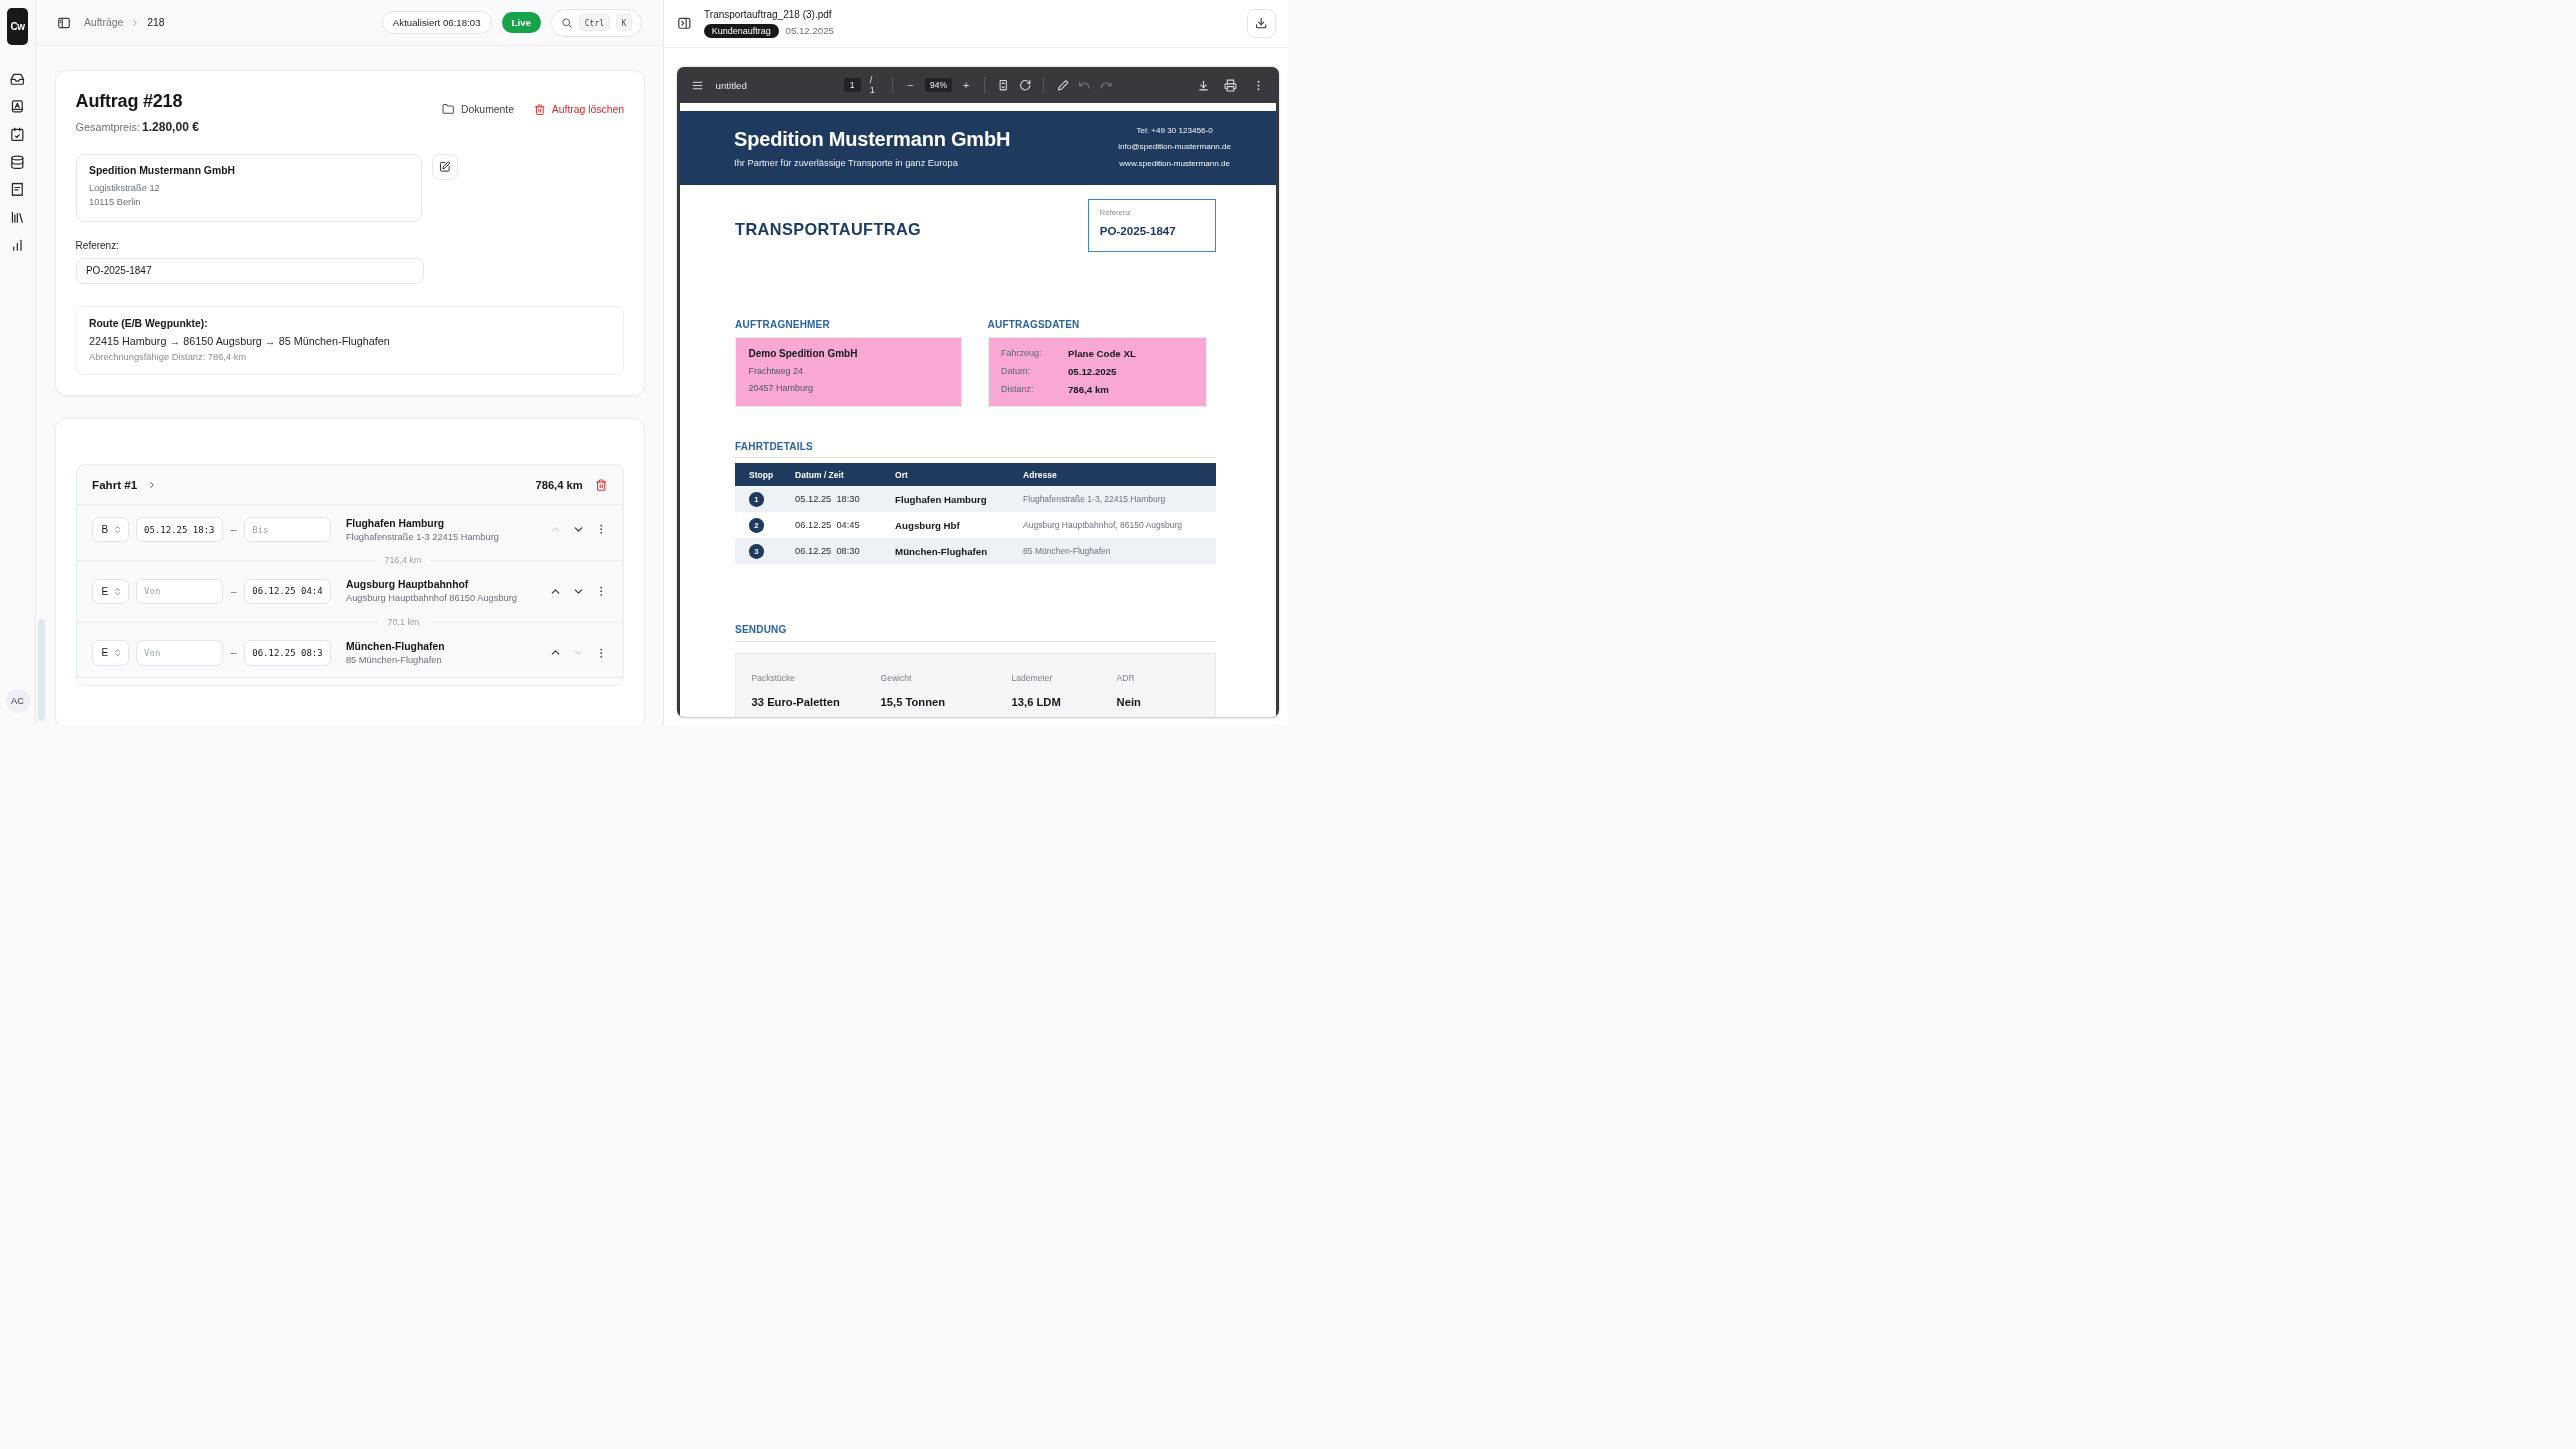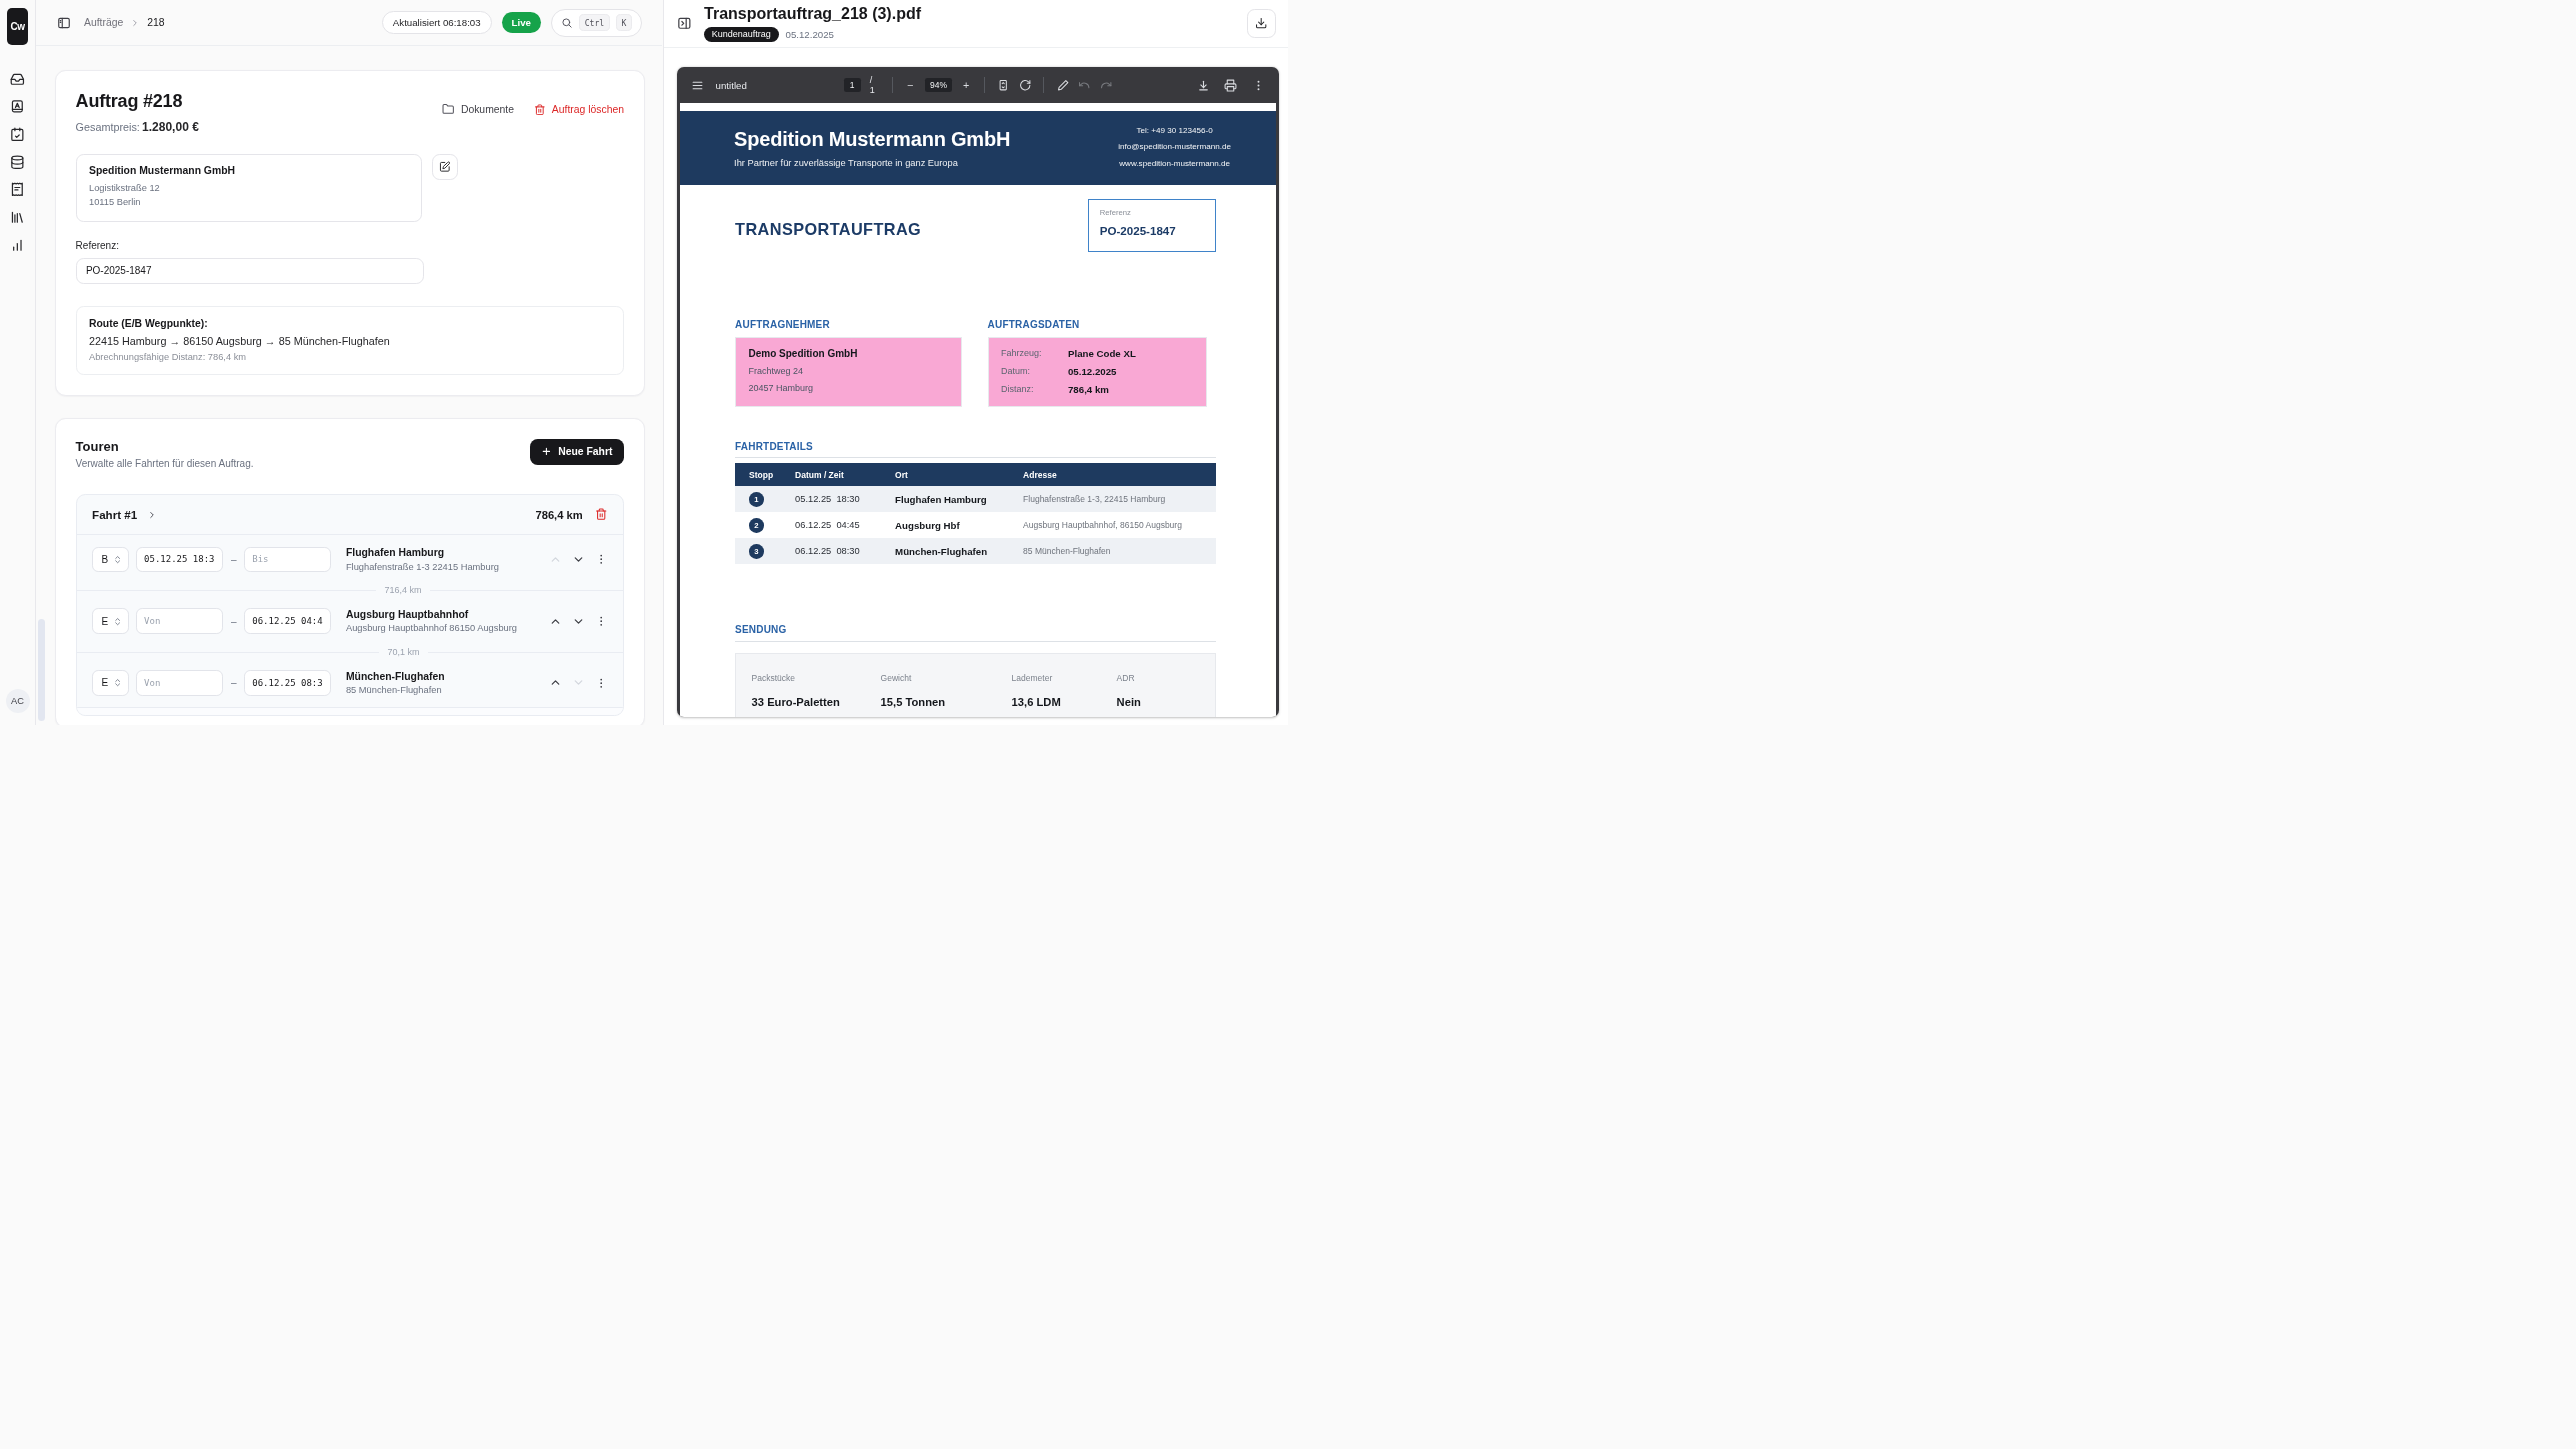--- a/index.html
+++ b/index.html
@@ -158,21 +158,21 @@
   .scroll-thumb {
     position: absolute; left: 1.5px; top: 619px; width: 7.7px; height: 102px;
     background: #e2e6f0; border-radius: 4.6px;
   }
 
   
   .right-panel { position: absolute; left: 663px; top: 0; width: 625px; height: 725px; background: #fff; border-left: 0.8px solid #e8e8ec; }
   .rp-header { height: 48px; display: flex; align-items: center; padding: 0 12.4px 0 13px; border-bottom: 0.8px solid #eef0f2; }
   .expand-btn { color: #3f3f46; width: 14.7px; height: 14.7px; cursor: pointer; }
   .rp-title-block { margin-left: 12.4px; }
-  .rp-filename { font-size: 16px; font-weight: 700; color: #18181b; }
+  .rp-filename { font-size: 10px; font-weight: 400; color: #18181b; }
   .rp-meta { margin-top: 3.9px; display: flex; align-items: center; gap: 7px; }
   .rp-badge { background: #18181b; color: #fff; font-size: 9px; font-weight: 500; border-radius: 773px; padding: 2.3px 7.7px; }
   .rp-date { font-size: 9.7px; color: #6b7280; }
   .dl-btn {
     margin-left: auto; width: 29px; height: 29px; border: 0.8px solid #e4e4e8; border-radius: 7.7px; background: #fff;
     display: flex; align-items: center; justify-content: center; color: #27272a; cursor: pointer;
   }
   .dl-btn .i { width: 12.4px; height: 12.4px; }
 
   
@@ -397,34 +397,20 @@
       <input class="ref-input" type="text" value="PO-2025-1847" style="">
 
       <div class="route-box">
         <div class="route-title">Route (E/B Wegpunkte):</div>
         <div class="route-path">22415 Hamburg → 86150 Augsburg → 85 München-Flughafen</div>
         <div class="route-dist">Abrechnungsfähige Distanz: 786,4 km</div>
       </div>
     </section>
 
     <section class="card tours-card">
-      <div class="tours-head">
-        <div>
-          <h2 class="tours-title">Touren</h2>
-          <div class="tours-sub">Verwalte alle Fahrten für diesen Auftrag.</div>
-        </div>
-        <button class="btn-dark">
-          <span class="i">
-            <svg viewBox="0 0 24 24" fill="none" stroke="currentColor" stroke-width="2.4" stroke-linecap="round">
-                <path d="M12 5v14M5 12h14"></path>
-              </svg>
-          </span>
-          <span>Neue Fahrt</span>
-        </button>
-      </div>
 
       <div class="fahrt-card">
         <div class="fahrt-head">
           <span class="fahrt-name">Fahrt #1</span>
           <span class="fahrt-chev">
             <svg viewBox="0 0 24 24" fill="none" stroke="currentColor" stroke-width="2.4" stroke-linecap="round" stroke-linejoin="round">
                 <path d="m9 6 6 6-6 6"></path>
               </svg>
           </span>
           <div class="fahrt-right">

